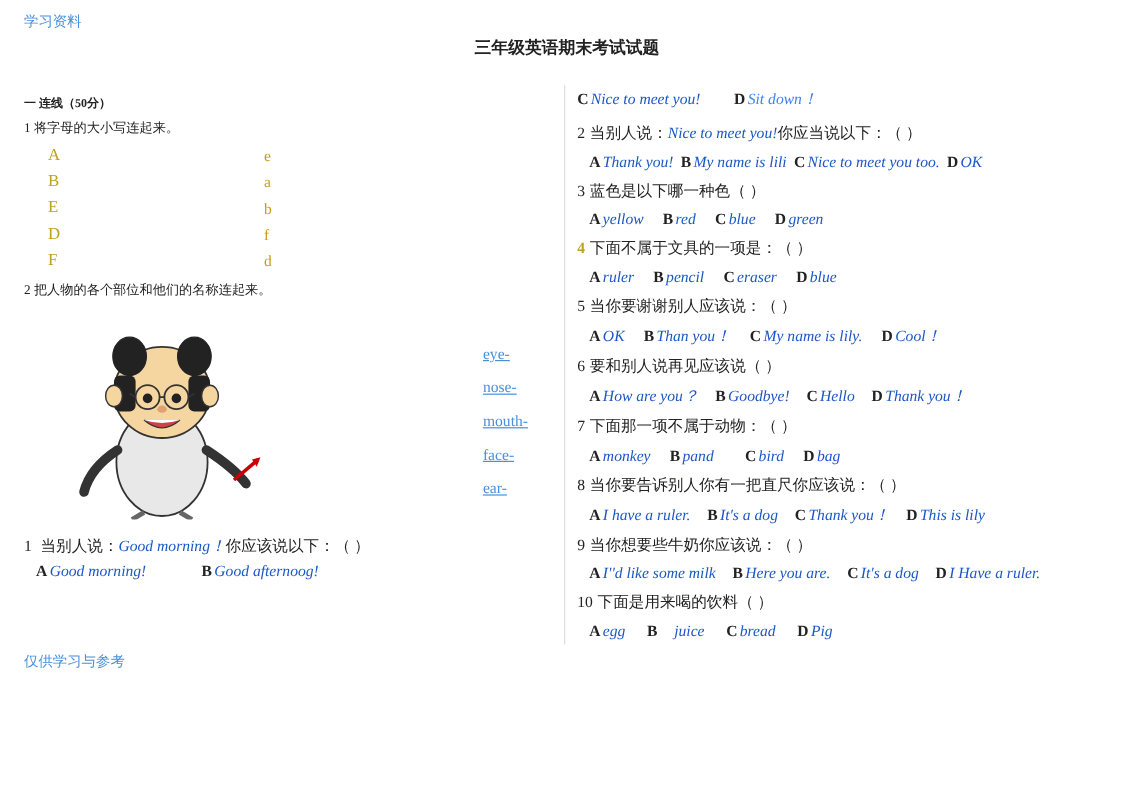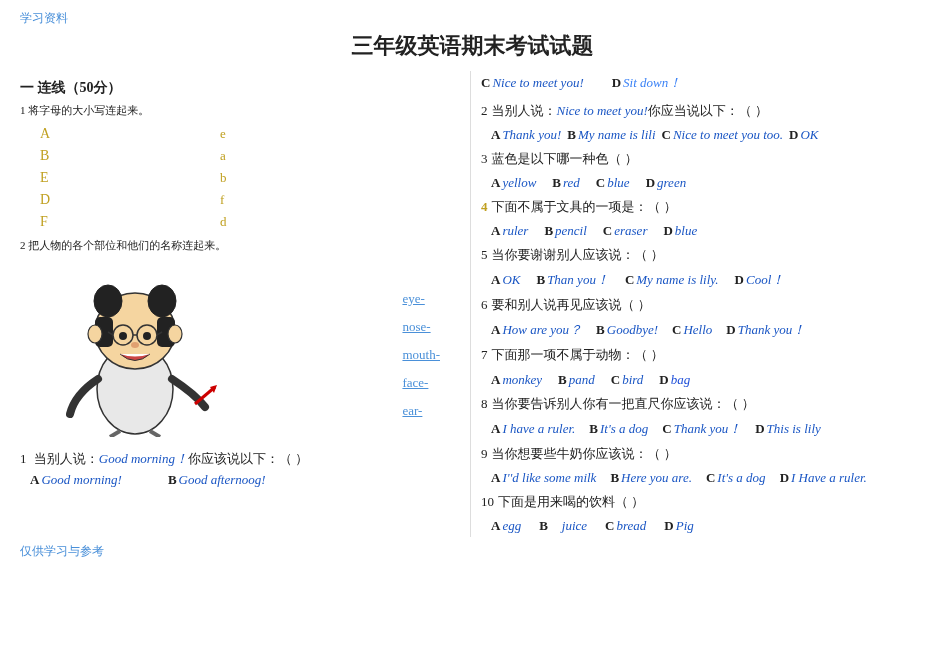--- a/index.html
+++ b/index.html
@@ -17,39 +17,39 @@
       font-size: 12px;
       margin-bottom: 4px;
     }
     .watermark-bottom {
       color: #4a90d9;
       font-size: 12px;
       margin-top: 6px;
     }
     .title {
       text-align: center;
-      font-size: 22px;
+      font-size: 14px;
       font-weight: bold;
-      margin-bottom: 10px;
+      margin-bottom: 22px;
     }
     .main-layout {
       display: flex;
       gap: 0px;
     }
     .left-col {
       width: 460px;
       padding-right: 10px;
     }
     .right-col {
       width: 485px;
       padding-left: 10px;
       border-left: 1px solid #ddd;
     }
     .section-title {
-      font-size: 14px;
+      font-size: 10px;
       font-weight: bold;
       margin: 8px 0 6px 0;
     }
     .question-group-title {
       font-size: 11px;
       margin: 6px 0 4px 0;
     }
     .connecting-table {
       margin: 8px 0 8px 20px;
     }
@@ -263,21 +263,21 @@
       <span style="margin-left:8px;"><span class="opt-letter">C</span><span style="color:#1a56c4; font-style:italic;">Hello</span></span>
       <span style="margin-left:8px;"><span class="opt-letter">D</span><span style="color:#1a56c4; font-style:italic;">Thank you！</span></span>
     </div>
 
     <div class="q-line">
       <span style="margin-right:4px;">7</span>下面那一项不属于动物：（  ）
     </div>
     <div class="answer-row">
       <span><span class="opt-letter">A</span><span style="color:#1a56c4; font-style:italic;">monkey</span></span>
       <span style="margin-left:10px;"><span class="opt-letter">B</span><span style="color:#1a56c4; font-style:italic;">pand</span></span>
-      <span style="margin-left:10px;"><span class="opt-letter">C</span><span style="color:#1a56c4; font-style:italic;">bird</span></span>
+      <span style="margin-left:20px;"><span class="opt-letter">C</span><span style="color:#1a56c4; font-style:italic;">bird</span></span>
       <span style="margin-left:10px;"><span class="opt-letter">D</span><span style="color:#1d4ed8; font-style:italic;">bag</span></span>
     </div>
 
     <div class="q-line">
       <span style="margin-right:4px;">8</span>当你要告诉别人你有一把直尺你应该说：（  ）
     </div>
     <div class="answer-row">
       <span><span class="opt-letter">A</span><span style="color:#1a56c4; font-style:italic;">I have a ruler.</span></span>
       <span style="margin-left:8px;"><span class="opt-letter">B</span><span style="color:#1a56c4; font-style:italic;">It's a dog</span></span>
       <span style="margin-left:8px;"><span class="opt-letter">C</span><span style="color:#1a56c4; font-style:italic;">Thank you！</span></span>

